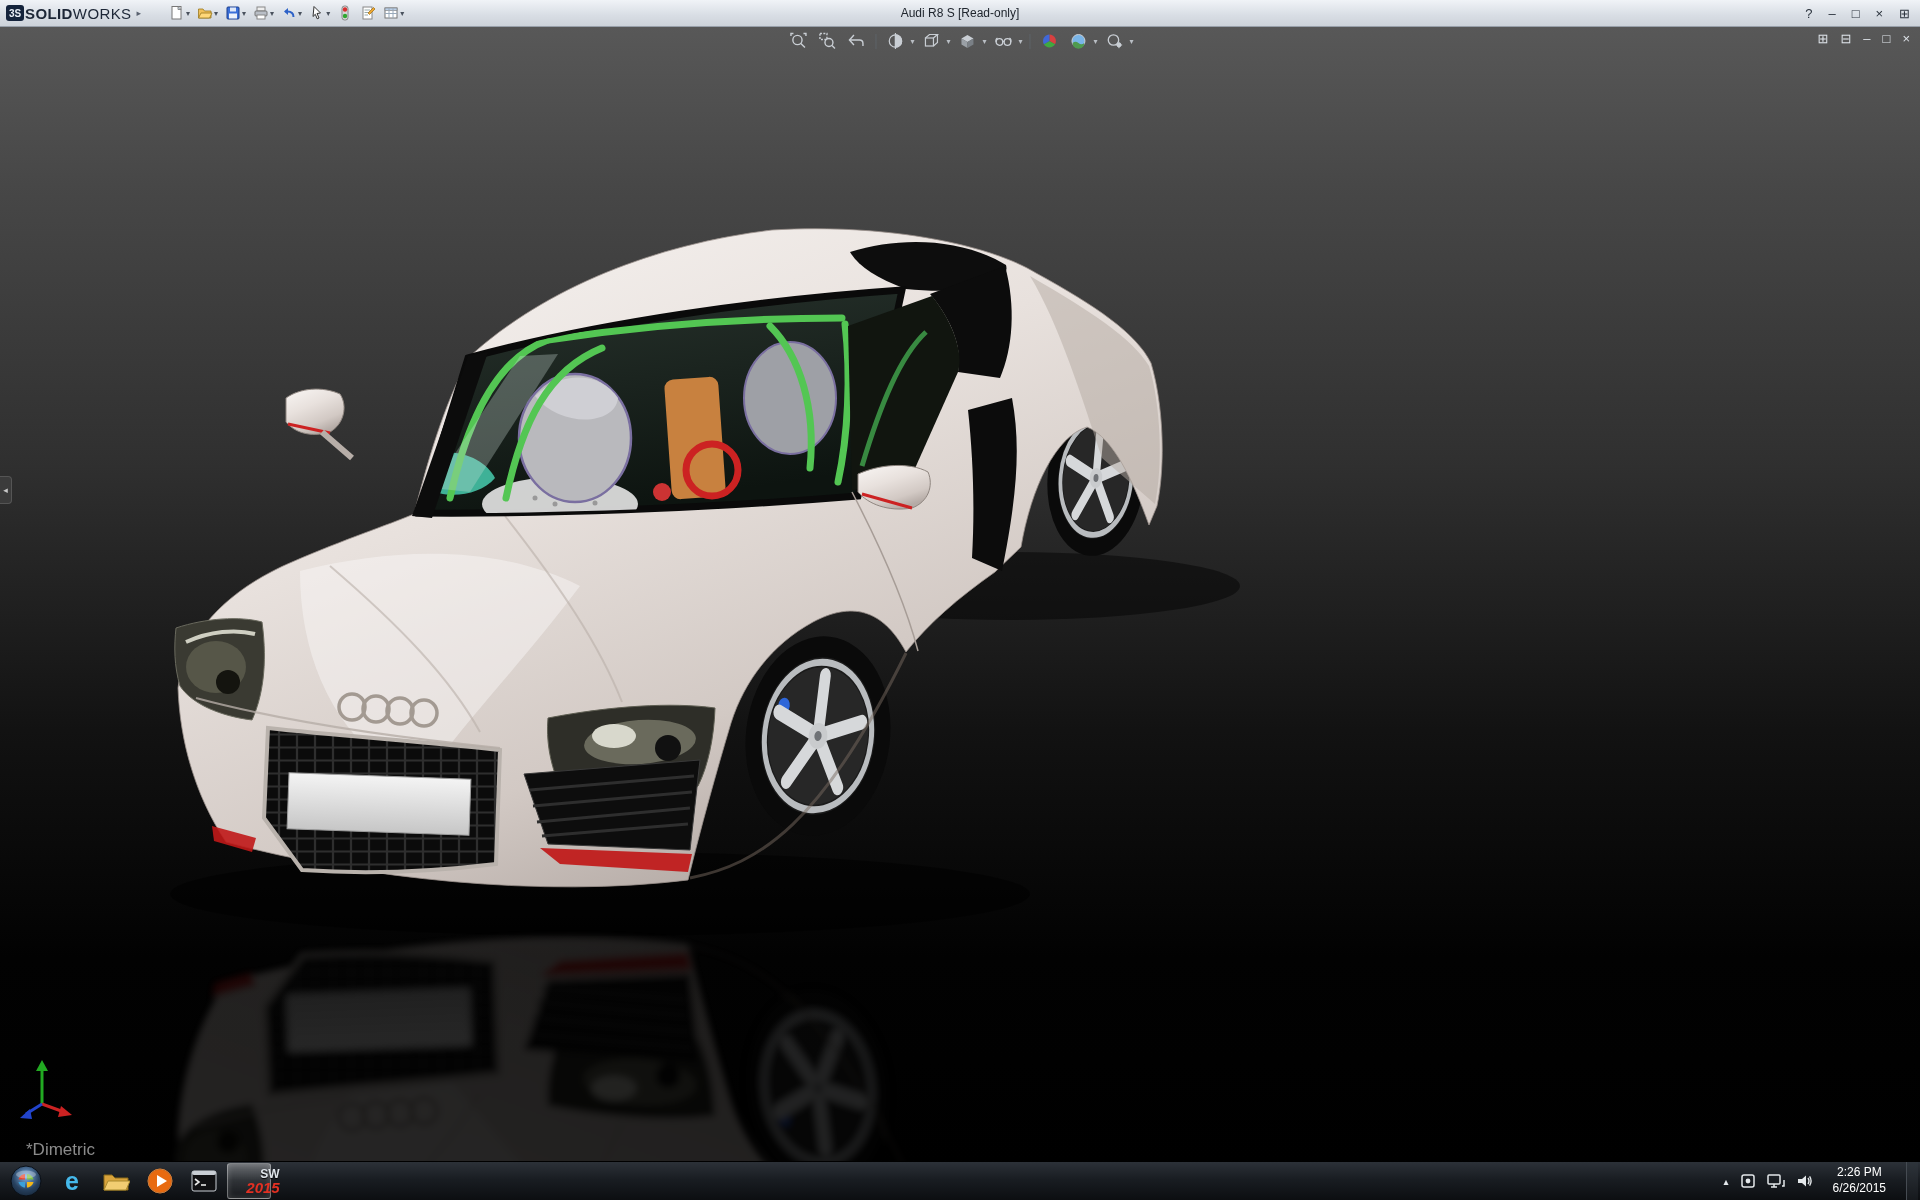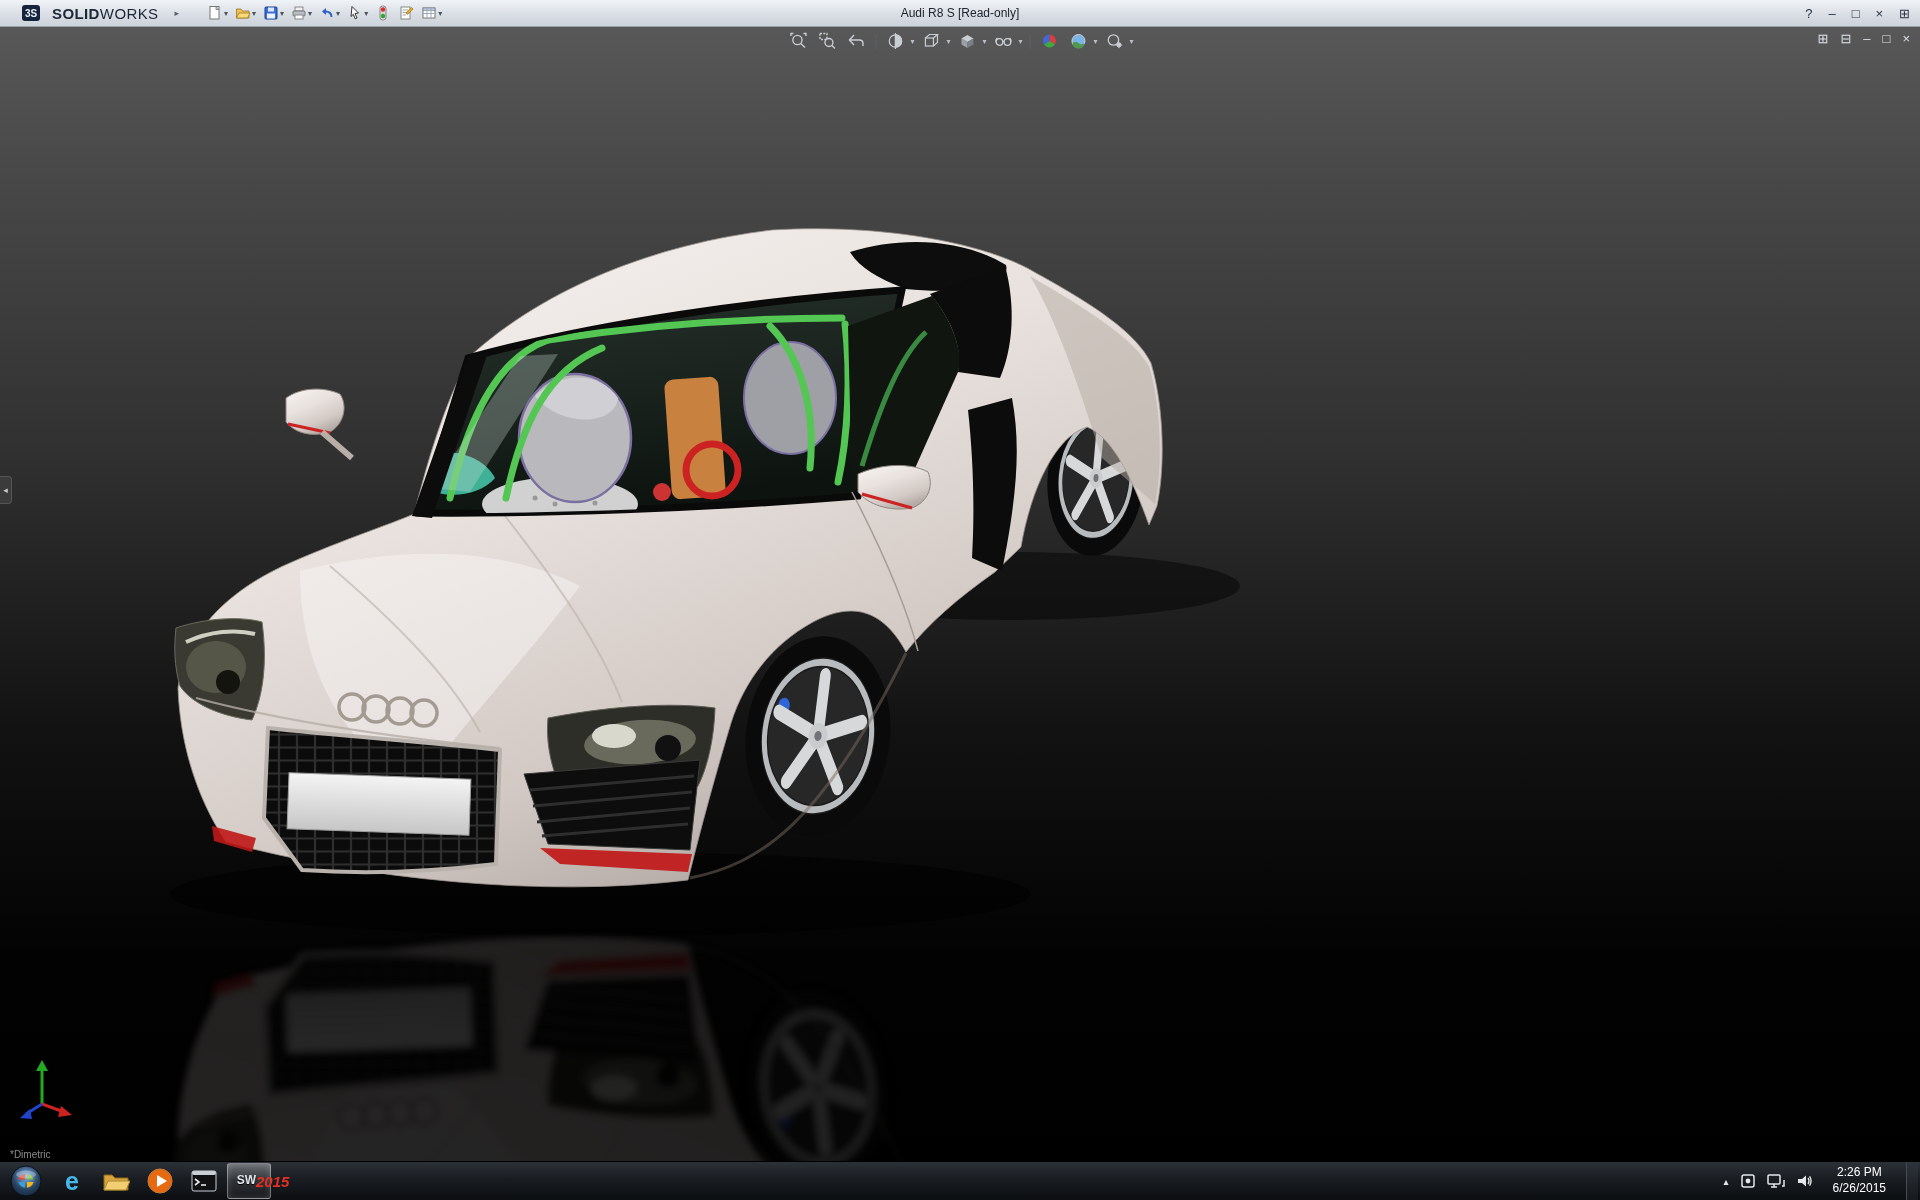--- a/index.html
+++ b/index.html
@@ -3,21 +3,21 @@
 <meta charset="utf-8">
 <style>
   html,body{margin:0;padding:0;}
   body{width:1920px;height:1200px;overflow:hidden;position:relative;background:#000;
        font-family:"Liberation Sans",sans-serif;-webkit-font-smoothing:antialiased;}
 
   
   .titlebar{position:absolute;top:0;left:0;right:0;height:26px;
     background:linear-gradient(#f0f3f7,#d8dde4 60%,#cdd3da);
     border-bottom:1px solid #98a0aa;display:flex;align-items:center;z-index:30;}
-  .logo{display:flex;align-items:center;gap:12px;margin-left:22px;}
+  .logo{display:flex;align-items:center;gap:1px;margin-left:6px;}
   .logo-mark{width:18px;height:16px;background:#15243c;border-radius:3px;color:#e8eef6;
     font-size:10px;font-weight:bold;display:flex;align-items:center;justify-content:center;}
   .brand{font-size:15px;color:#1c2636;letter-spacing:.4px;}
   .brand b{font-weight:bold;}
   .flyout{font-size:9px;color:#5a6270;margin-left:4px;}
   .toolbar{display:flex;align-items:center;gap:3px;margin-left:26px;}
   .tool{display:flex;align-items:center;gap:1px;padding:1px 2px;border-radius:2px;}
   .dd{font-size:8px;color:#4a525e;}
   .tb-title{position:absolute;left:0;right:0;text-align:center;font-size:12px;color:#20262e;pointer-events:none;}
   .win-controls{margin-left:auto;display:flex;align-items:center;gap:16px;margin-right:10px;
@@ -27,35 +27,35 @@
   
   .viewport{position:absolute;top:26px;left:0;width:1920px;height:1136px;overflow:hidden;
     background:linear-gradient(180deg,#585858 0%,#474747 14%,#303030 38%,#121212 62%,#020202 82%,#000 100%);}
   .hud{position:absolute;top:4px;left:50%;transform:translateX(-50%);display:flex;align-items:center;gap:5px;z-index:10;}
   .hud-btn{width:24px;height:22px;display:flex;align-items:center;justify-content:center;border-radius:2px;}
   .hud-dd{font-size:8px;color:#b9bec4;margin-left:-2px;}
   .hud-sep{width:1px;height:15px;background:#5e6369;margin:0 2px;}
   .doc-controls{position:absolute;top:5px;right:10px;display:flex;gap:12px;color:#dde2e8;font-size:13px;z-index:10;}
   .canvas-svg{position:absolute;left:0;top:0;}
   .triad{position:absolute;left:16px;bottom:40px;}
-  .view-label{position:absolute;left:10px;bottom:2px;color:#8b8b8b;font-size:10px;}
+  .view-label{position:absolute;left:26px;bottom:2px;color:#8b8b8b;font-size:17px;}
   .panel-tab{position:absolute;left:0;top:450px;width:11px;height:26px;background:#3b3b3b;
     border:1px solid #555;border-left:none;border-radius:0 4px 4px 0;color:#c9c9c9;
     font-size:9px;display:flex;align-items:center;justify-content:center;}
 
   
   .taskbar{position:absolute;left:0;right:0;bottom:0;height:38px;z-index:40;
     background:linear-gradient(#2c3138,#191d22 45%,#0c0e11);border-top:1px solid #000;
     display:flex;align-items:center;}
   .start{width:36px;height:36px;margin:0 6px 0 8px;display:flex;align-items:center;justify-content:center;}
   .task-item{width:42px;height:34px;margin:0 1px;display:flex;align-items:center;justify-content:center;border-radius:3px;}
   .task-item.active{background:linear-gradient(rgba(255,255,255,.30),rgba(255,255,255,.10) 50%,rgba(255,255,255,.04));
     border:1px solid rgba(255,255,255,.38);box-shadow:inset 0 0 6px rgba(255,255,255,.18);}
   .ie-e{color:#45b8ea;font-size:25px;font-weight:bold;line-height:1;}
-  .sw-icon{display:flex;flex-direction:row;align-items:flex-start;line-height:1;margin-left:28px;}
+  .sw-icon{display:flex;flex-direction:column;align-items:flex-end;line-height:1;margin-left:28px;}
   .sw-icon .sw-txt{color:#dfe5ea;font-weight:bold;font-size:12px;text-shadow:0 1px 1px #000;}
   .sw-icon .sw-badge{color:#e33022;font-weight:bold;font-size:15px;font-style:italic;}
   .tray{margin-left:auto;display:flex;align-items:center;gap:11px;margin-right:2px;}
   .tray-expand{color:#e4e8ec;font-size:10px;}
   .clock{color:#fff;font-size:12px;text-align:center;line-height:1.3;padding:0 9px;}
   .show-desktop{width:11px;height:38px;border-left:1px solid #454b52;
     background:linear-gradient(#2e343b,#16191d);}
 </style>
 </head>
 <body>

